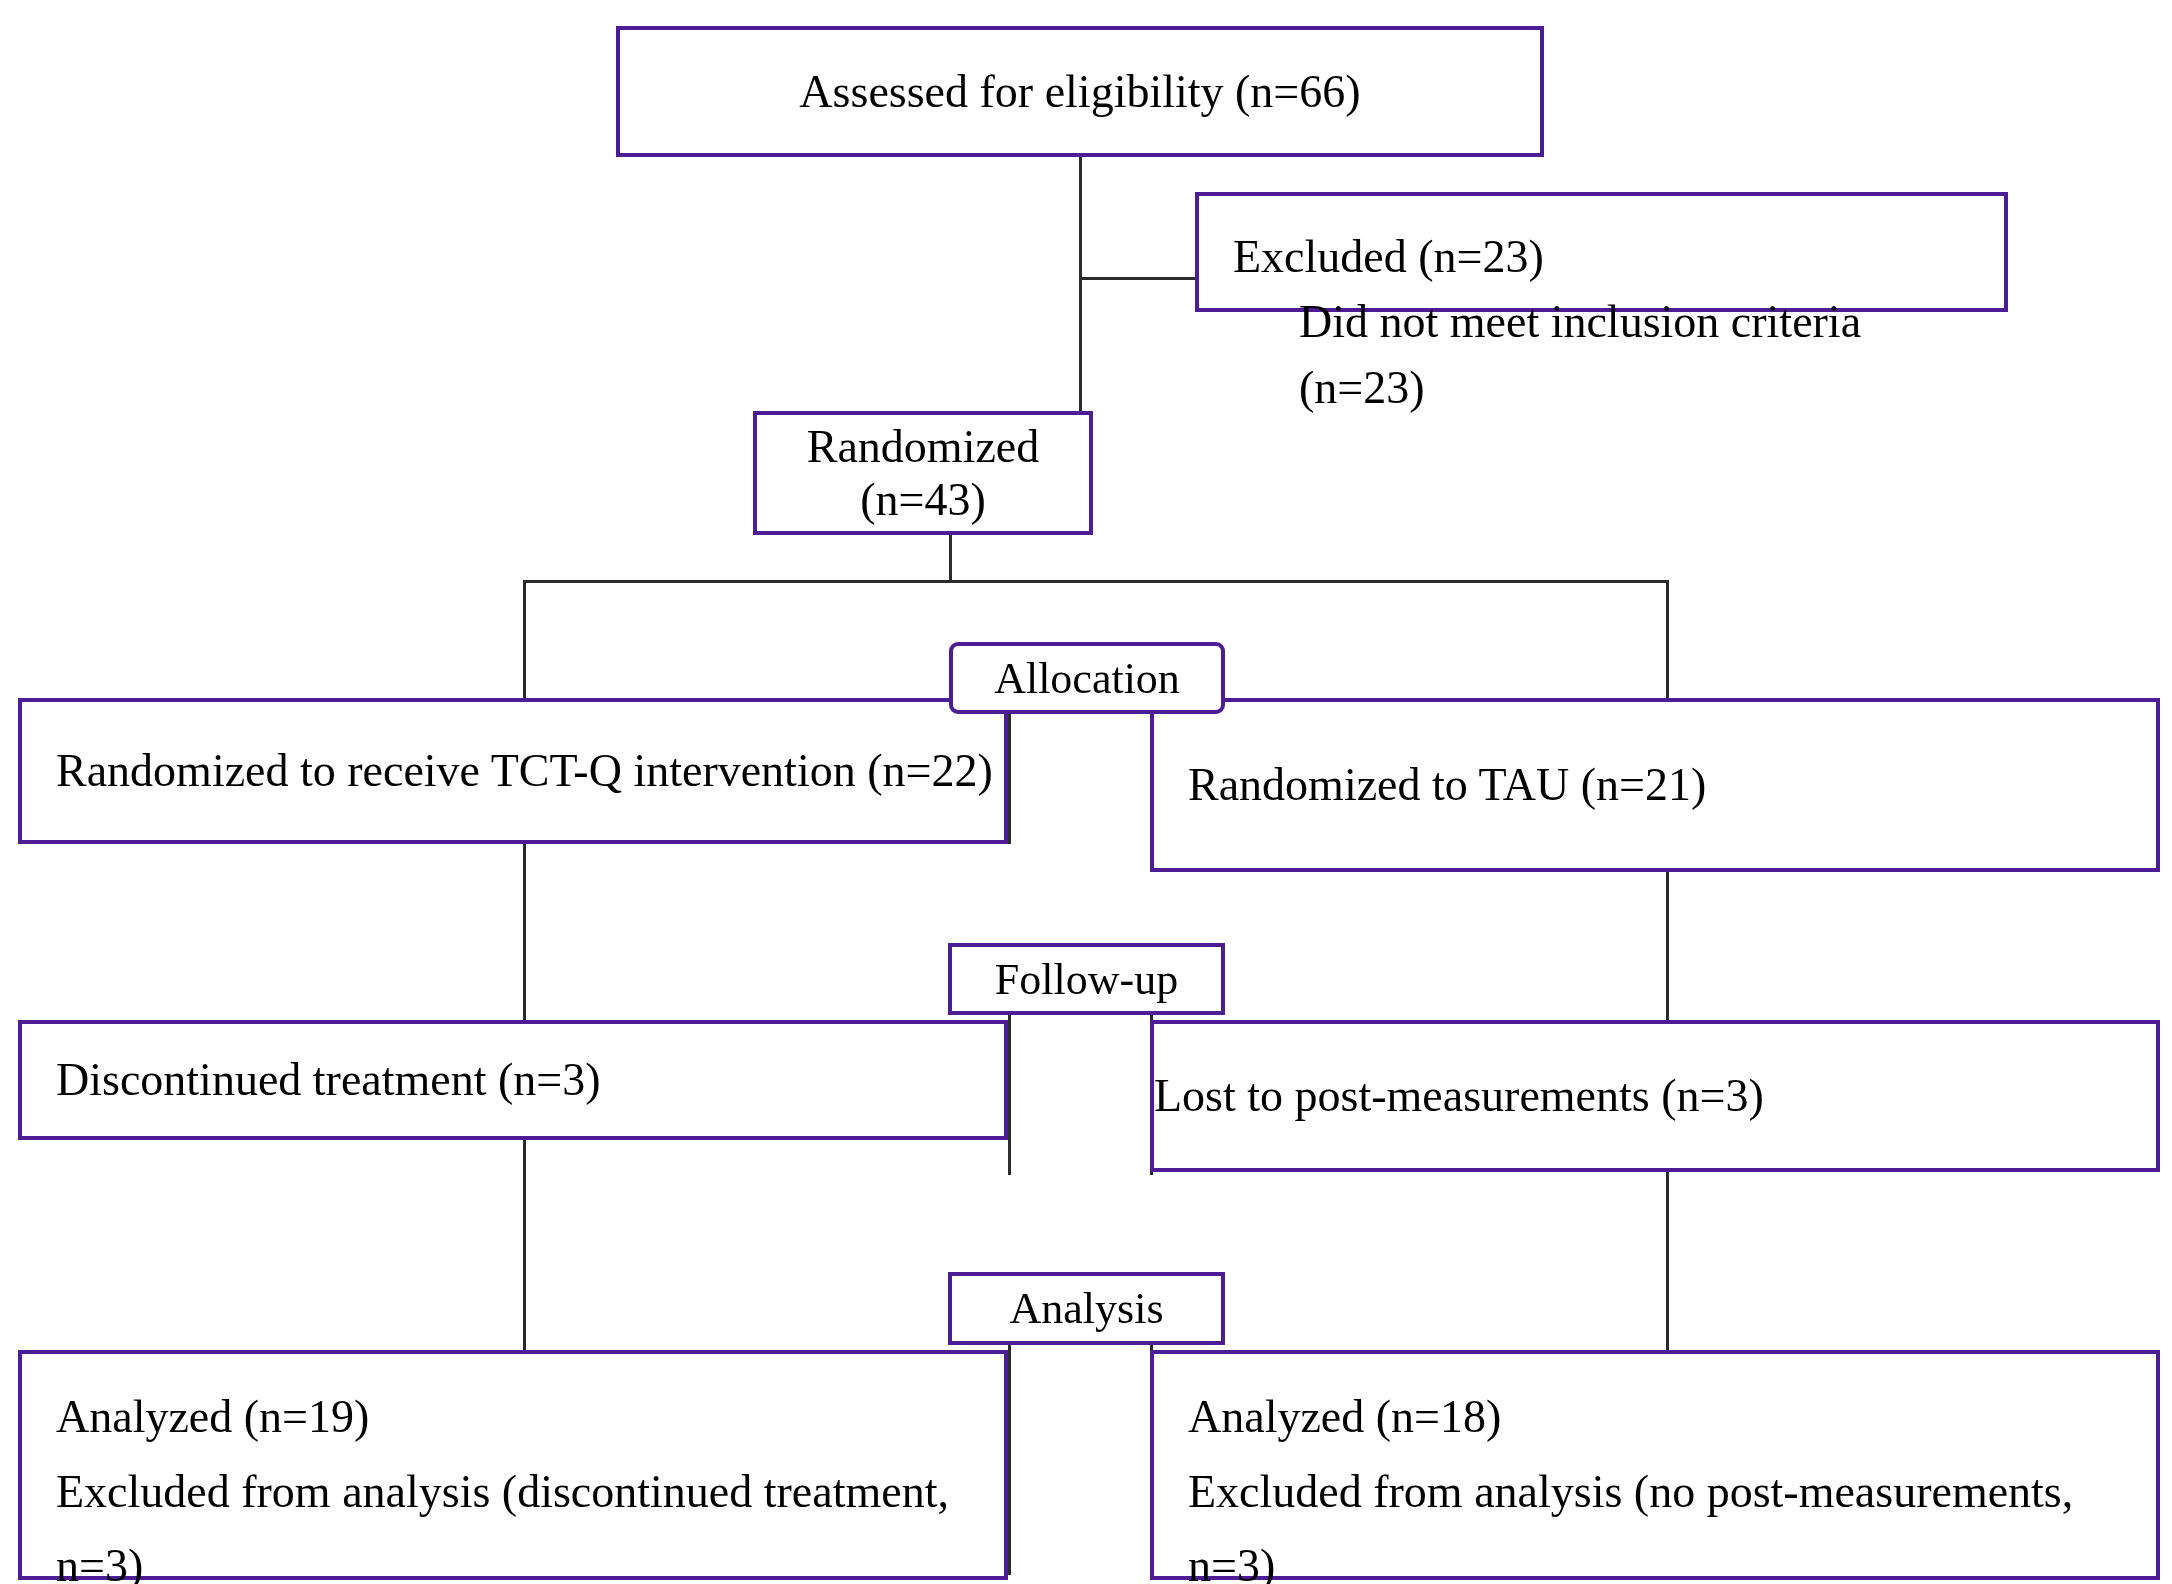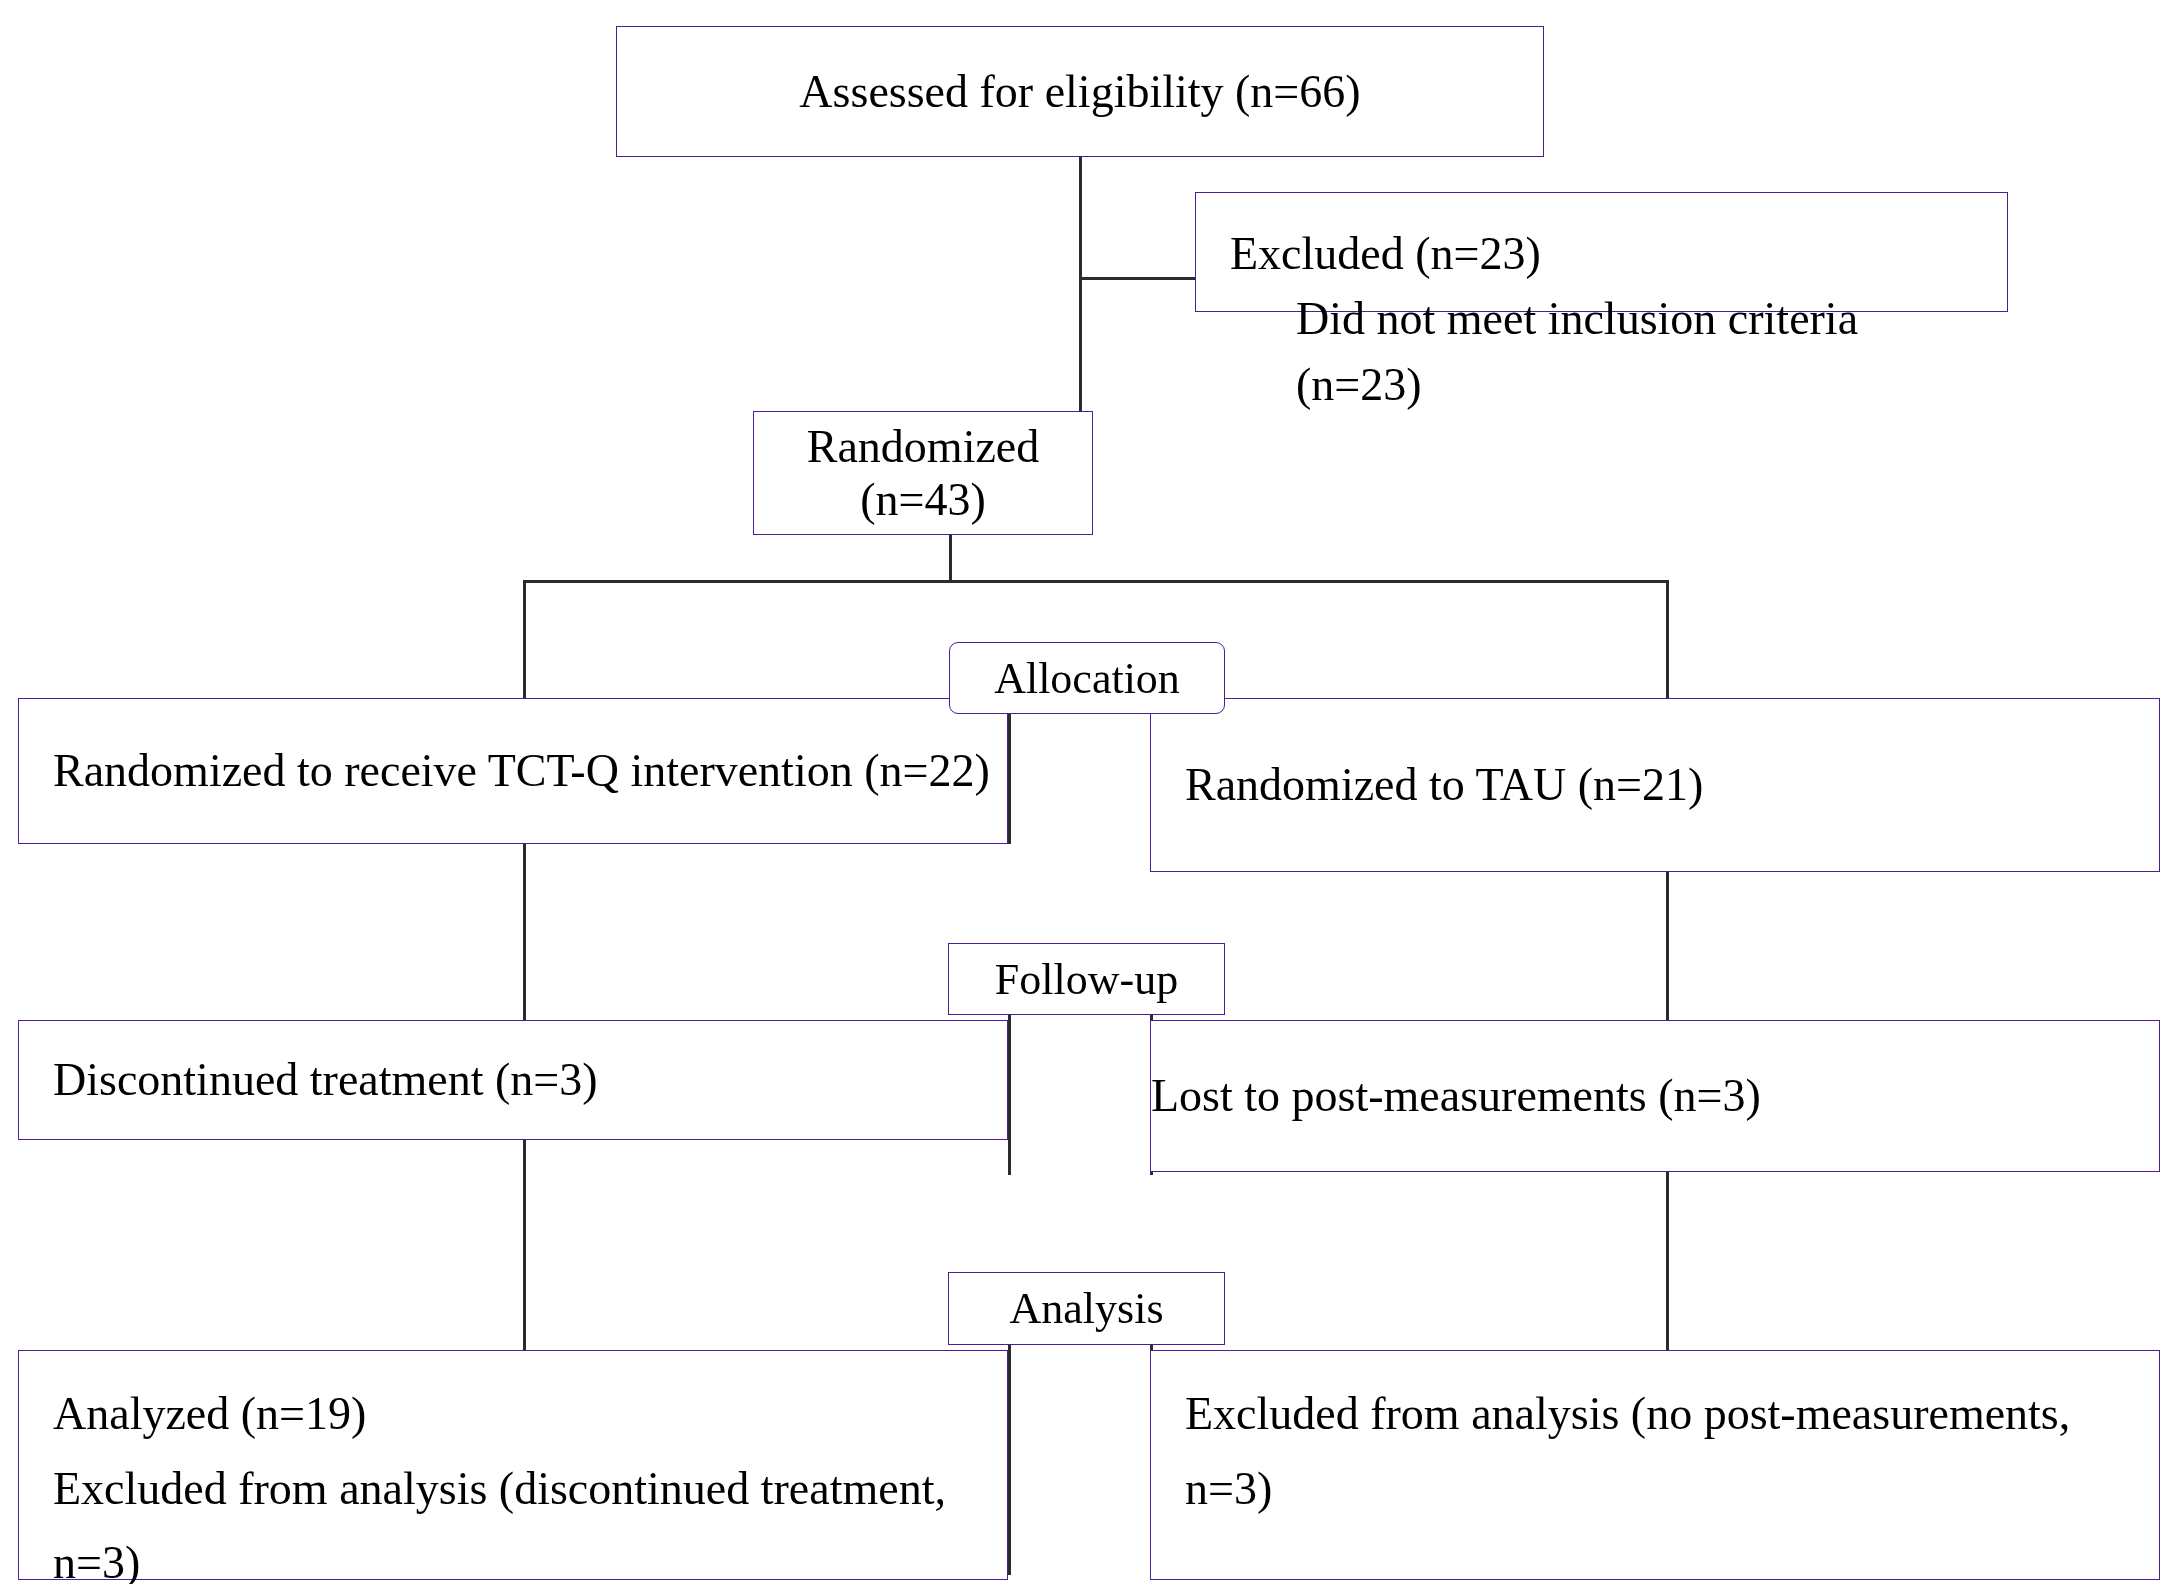--- a/index.html
+++ b/index.html
@@ -13,21 +13,21 @@
     width: 2172px;
     height: 1584px;
     background: #ffffff;
     font-family: "Liberation Serif", "DejaVu Serif", serif;
     color: #000000;
     overflow: hidden;
   }
   .box {
     position: absolute;
     box-sizing: border-box;
-    border: 1px solid #4c1d95;
+    border: 4px solid #4c1d95;
     background: #ffffff;
     z-index: 3;
   }
   
   .centered {
     display: flex;
     align-items: center;
     justify-content: center;
     text-align: center;
   }
@@ -116,20 +116,21 @@
   <div class="box label-box t-alloc" style="left:948px; top:943px; width:277px; height:72px;">
     <span>Follow-up</span>
   </div>
 
   <div class="box t-analysis" style="left:18px; top:1350px; width:990px; height:230px; padding:26px 18px 0 34px;">
     <span style="display:block;">Analyzed (n=19)</span>
     <span style="display:block;">Excluded from analysis (discontinued treatment, n=3)</span>
   </div>
 
   <div class="box t-analysis" style="left:1150px; top:1350px; width:1010px; height:230px; padding:26px 18px 0 34px;">
+    <span style="display:block;">Analyzed (n=18)</span>
     <span style="display:block;">Excluded from analysis (no post-measurements, n=3)</span>
   </div>
 
   <div class="box label-box t-alloc" style="left:948px; top:1272px; width:277px; height:73px;">
     <span>Analysis</span>
   </div>
 
 </div>
 
 </body></html>

